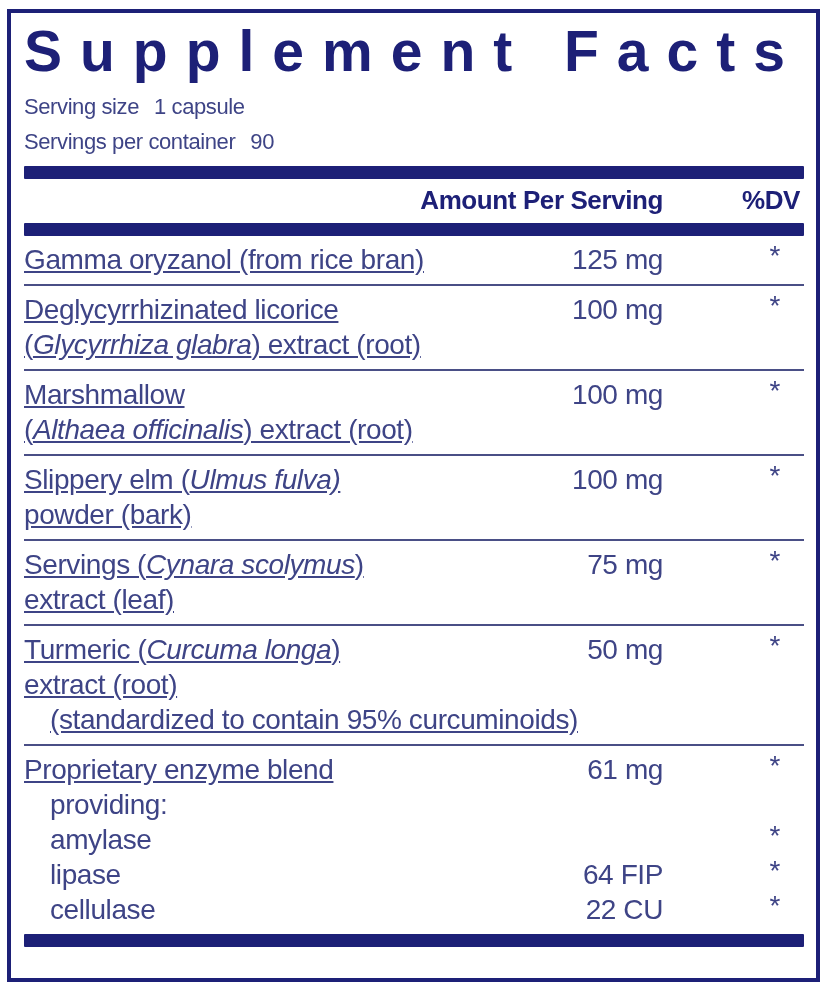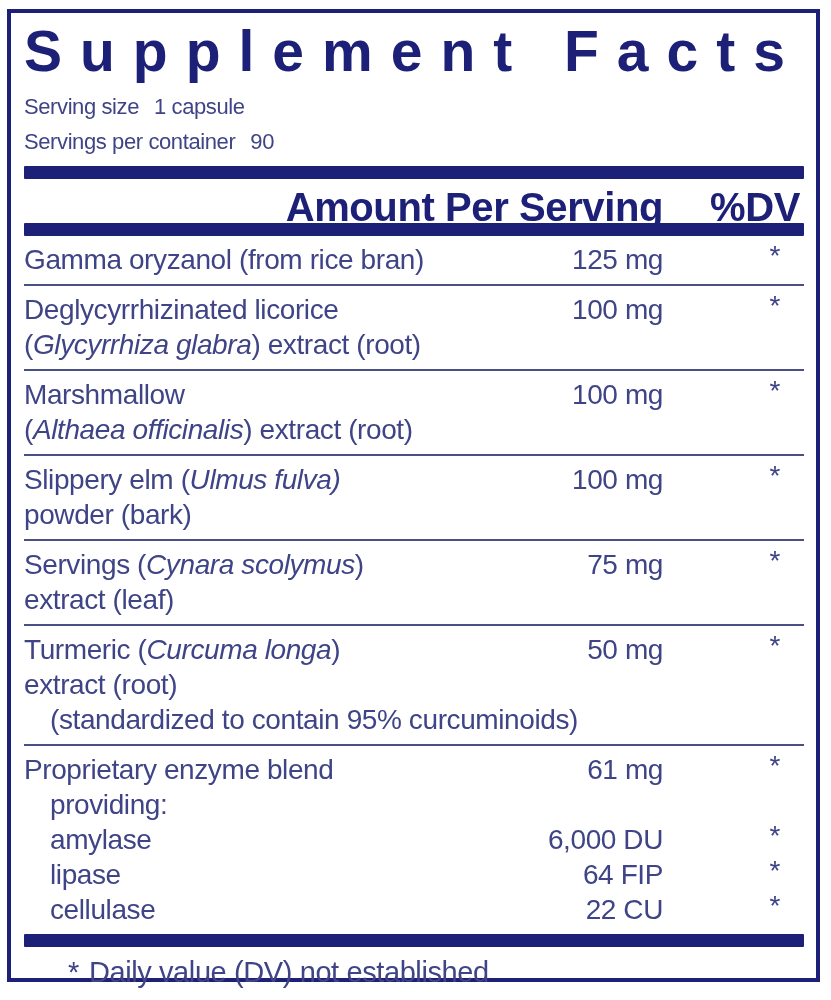--- a/index.html
+++ b/index.html
@@ -22,28 +22,28 @@
     letter-spacing:18px; white-space:nowrap; line-height:60px;
     margin-bottom:8px;
   }
   .serving-line{
     font-size:22px; line-height:35px; letter-spacing:-0.4px;
   }
   .gap{display:inline-block; width:15px;}
   .bar{height:13px; background:var(--navy); border-radius:1px;}
   .bar.top{margin-top:7px;}
   .header-row{position:relative; height:44px; color:var(--navy);
-    font-weight:bold; font-size:40px; letter-spacing:-0.4px;}
+    font-weight:bold; font-size:26px; letter-spacing:-0.4px;}
   .header-amount{position:absolute; right:141px; top:6px; white-space:nowrap;}
   .header-dv{position:absolute; right:4px; top:6px;}
   #rows{width:100%;}
   .row{position:relative; padding:6px 0 7px 0; font-size:28px;
     line-height:35px; letter-spacing:-0.4px;}
   .row + .row{border-top:2px solid var(--hairline);}
-  .nline{white-space:nowrap;}
+  .nline{white-space:nowrap;text-decoration:underline;}
   .nline.indent{padding-left:26px;}
   .amount{position:absolute; right:141px; top:6px; white-space:nowrap;}
   .dv{position:absolute; right:24px; top:2px;}
   .subrow{position:relative; padding-left:26px; white-space:nowrap;}
   .subrow .amount{top:0;}
   .subrow .dv{top:-4px;}
   .footnote{font-size:29px; line-height:35px; padding:8px 0 0 44px;
     letter-spacing:-0.4px;}
   .fn-sym{display:inline-block; margin-right:10px;}
   i{font-style:italic;}
@@ -103,23 +103,22 @@
         <div class="nline"><span>extract (root)</span></div>
         <div class="nline indent"><span>(standardized to contain 95% curcuminoids)</span></div>
         <span class="amount">50 mg</span>
         <span class="dv">*</span>
       </div>
       <div class="row">
         <div class="nline"><span>Proprietary enzyme blend</span></div>
         <span class="amount">61 mg</span>
         <span class="dv">*</span>
         <div class="subrow"><span>providing:</span></div>
-        <div class="subrow"><span>amylase</span><span class="amount">6,000 DU</span><span class="dv">*</span></div>
+        <div class="subrow"><span>amylase</span><span class="dv">*</span></div>
         <div class="subrow"><span>lipase</span><span class="amount">64 FIP</span><span class="dv">*</span></div>
         <div class="subrow"><span>cellulase</span><span class="amount">22 CU</span><span class="dv">*</span></div>
       </div>
     </div>
 
   <div class="bar"></div>
 
-  <div class="footnote"><span class="fn-sym">*</span><span>Daily value (DV) not established</span></div>
 
 </div>
 
 </body></html>

